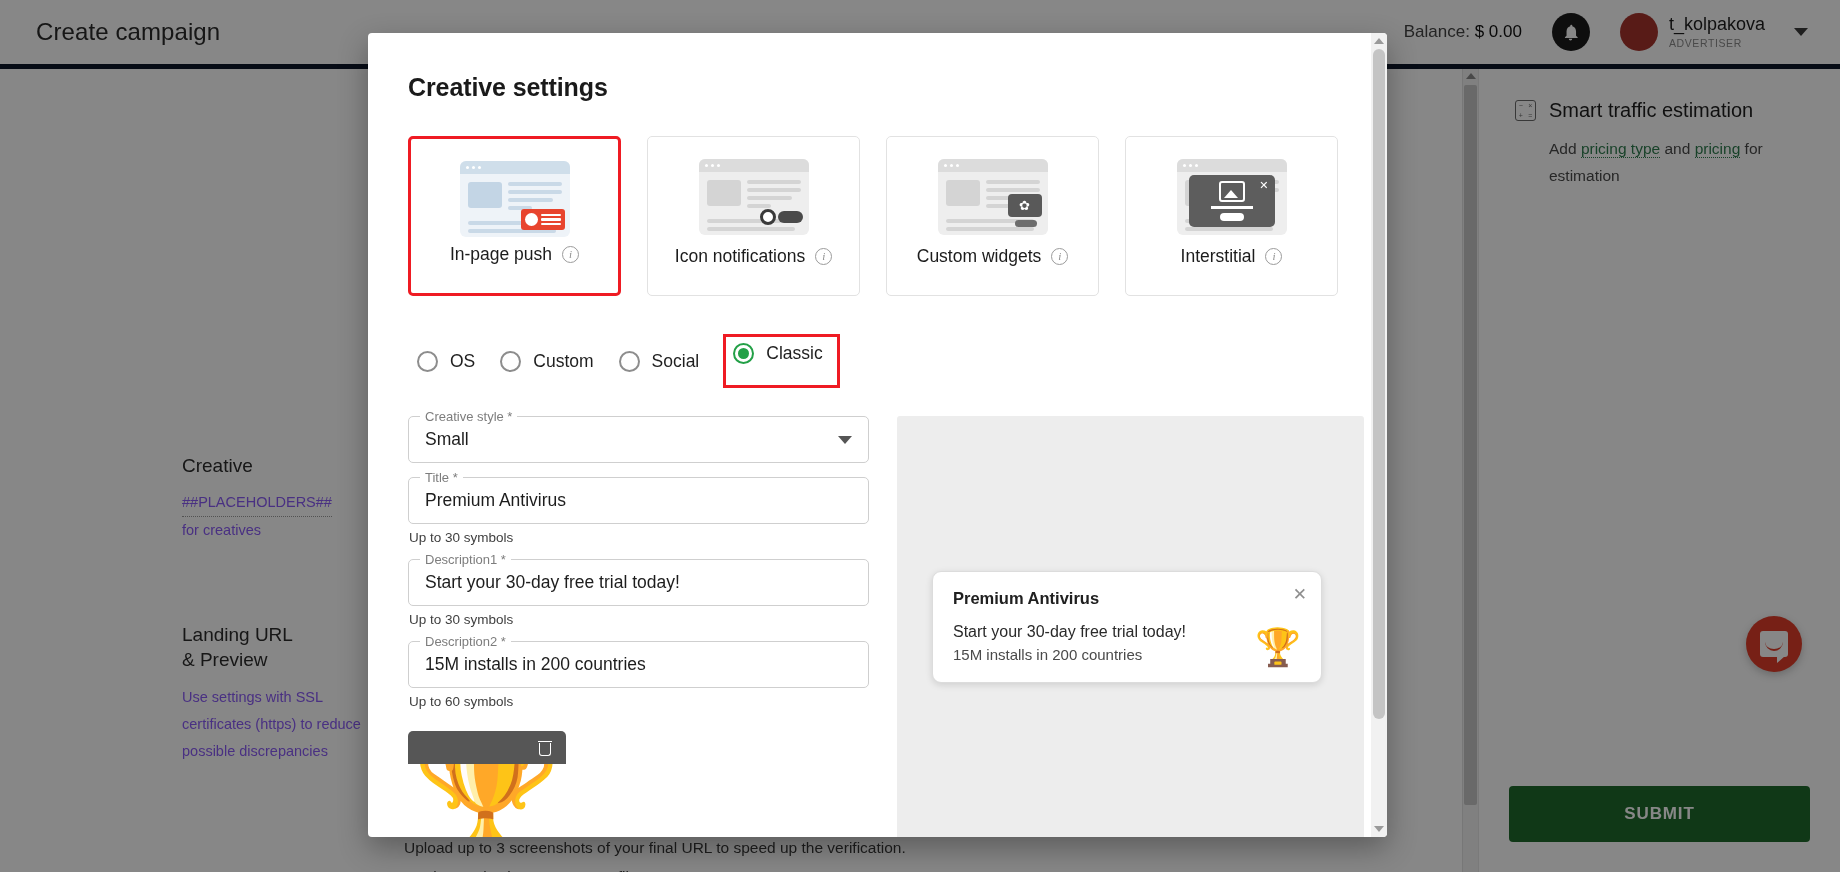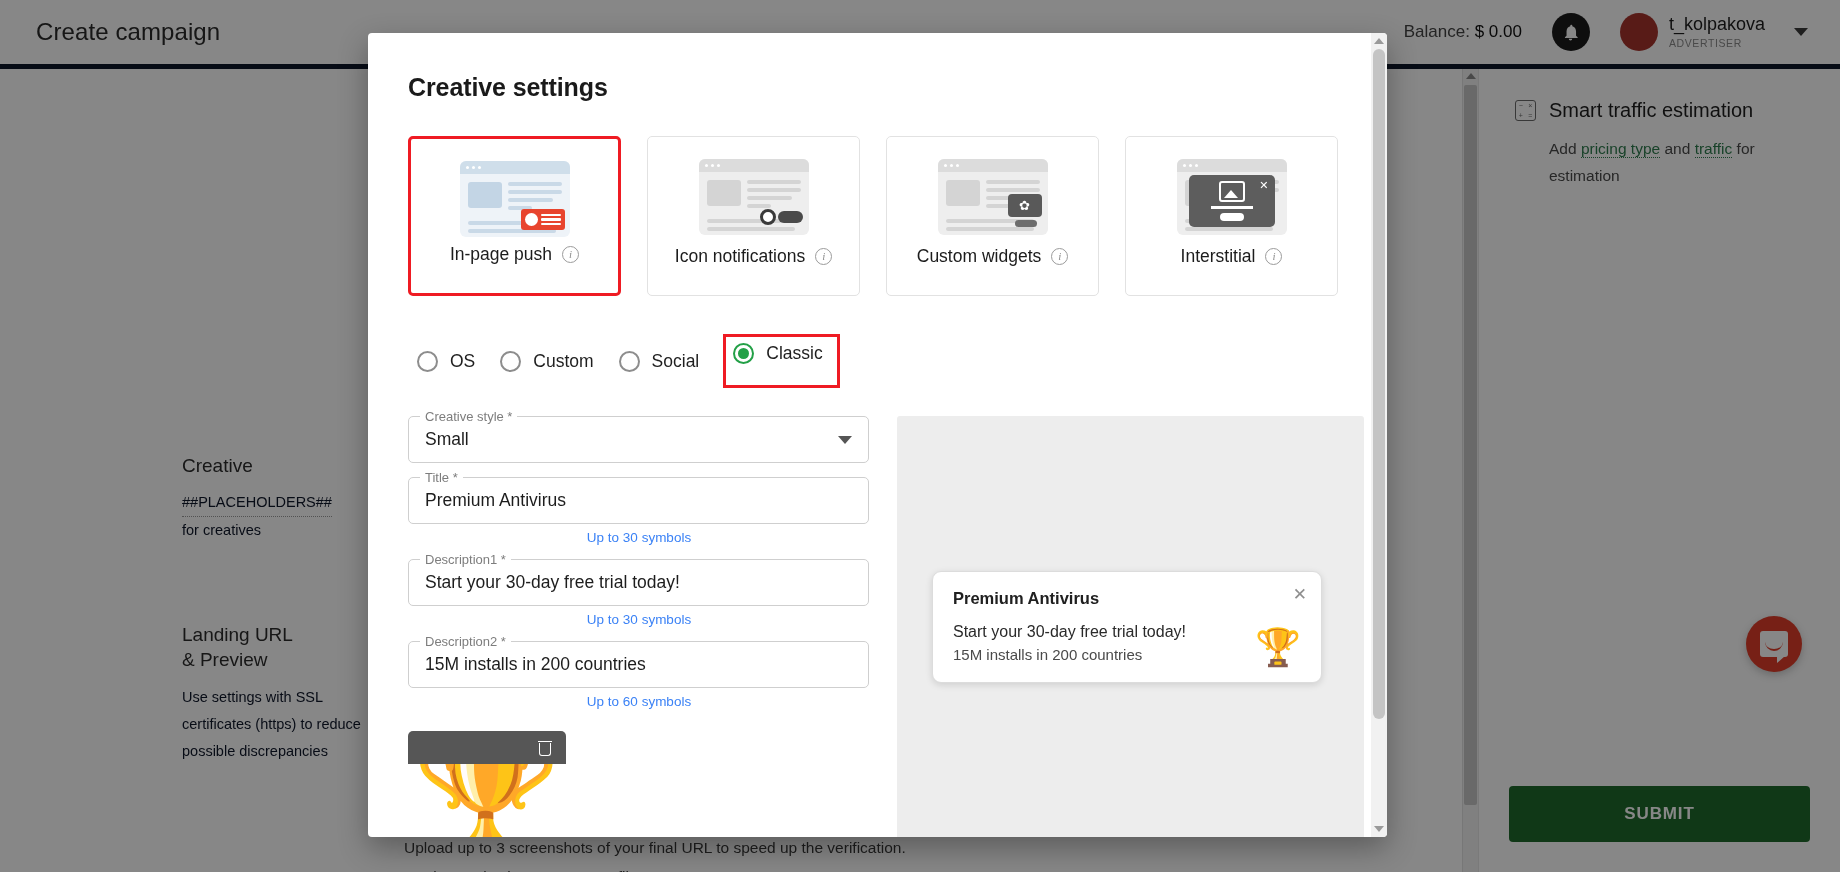--- a/index.html
+++ b/index.html
@@ -37,21 +37,21 @@
   .uname { font-size: 18px; color: #1e1e1e; line-height: 1.1; }
   .urole { font-size: 10.5px; color: #8a8a8a; letter-spacing: .6px; margin-top: 3px; }
   .caret-dn {
     width: 0; height: 0; border-left: 7px solid transparent; border-right: 7px solid transparent;
     border-top: 8px solid #3b3b3b; margin-left: 18px;
   }
 
   
   .bg-left { position: absolute; left: 182px; top: 455px; width: 250px; color: #3d3d3d; }
   .bg-left h3 { font-size: 19px; font-weight: 400; color: #2d2d2d; margin-bottom: 12px; }
-  .bg-left p { font-size: 14.5px; color: #0f172a; line-height: 1.85; }
+  .bg-left p { font-size: 14.5px; color: #8b5cf6; line-height: 1.85; }
   .ph-dotted { border-bottom: 1px dotted #9b9b9b; display: inline-block; }
   .bg-left .blk2 { margin-top: 78px; }
   .bg-left .blk2 h3 { line-height: 1.33; }
 
   .bg-bottom-note {
     position: absolute; left: 404px; top: 833px; font-size: 15.5px; color: #3a3a3a; line-height: 1.9;
   }
 
   
   .rail {
@@ -229,21 +229,21 @@
   .field {
     position: relative; border: 1px solid #cfcfcf; border-radius: 5px; height: 47px;
     display: flex; align-items: center; padding: 0 16px; margin-top: 14px; background: #fff;
   }
   .field .legend {
     position: absolute; top: -8px; left: 11px; background: #fff; padding: 0 5px;
     font-size: 13px; color: #7d7d7d;
   }
   .field .val { font-size: 17.5px; color: #1d1d1d; }
   .field .val.input { border: none; outline: none; width: 100%; font-family: "Liberation Sans", sans-serif; background: transparent; }
-  .hint { font-size: 13.5px; color: #3b82f6; margin-top: 6px; margin-left: 1px; text-align: center; }
+  .hint { font-size: 13.5px; color: #404040; margin-top: 6px; margin-left: 1px; }
   .sel-caret {
     position: absolute; right: 16px; width: 0; height: 0;
     border-left: 7px solid transparent; border-right: 7px solid transparent; border-top: 8px solid #555;
   }
 
   
   .upload-thumb {
     margin-top: 22px; width: 158px; height: 160px; border-radius: 5px; overflow: hidden;
     position: relative; background: #fff;
   }
@@ -346,21 +346,21 @@
         <div class="rail-title">
           <div class="calc-ico">
             <span>−</span>
               <span>×</span>
               <span>+</span>
               <span>=</span>
           </div>
           <div class="t">Smart traffic estimation</div>
         </div>
         <div class="rail-sub">
-          <span>Add </span><span class="lnk">pricing type</span><span> and </span><span class="lnk">traffic</span><span> for</span>
+          <span>Add </span><span class="lnk">pricing type</span><span> and </span><span class="lnk">pricing</span><span> for</span>
           <div>estimation</div>
         </div>
       </div>
       <div class="intercom">
         <div class="bub">
             <div class="smile"></div>
           </div>
       </div>
       <button class="submit-btn">SUBMIT</button>
     </div>

